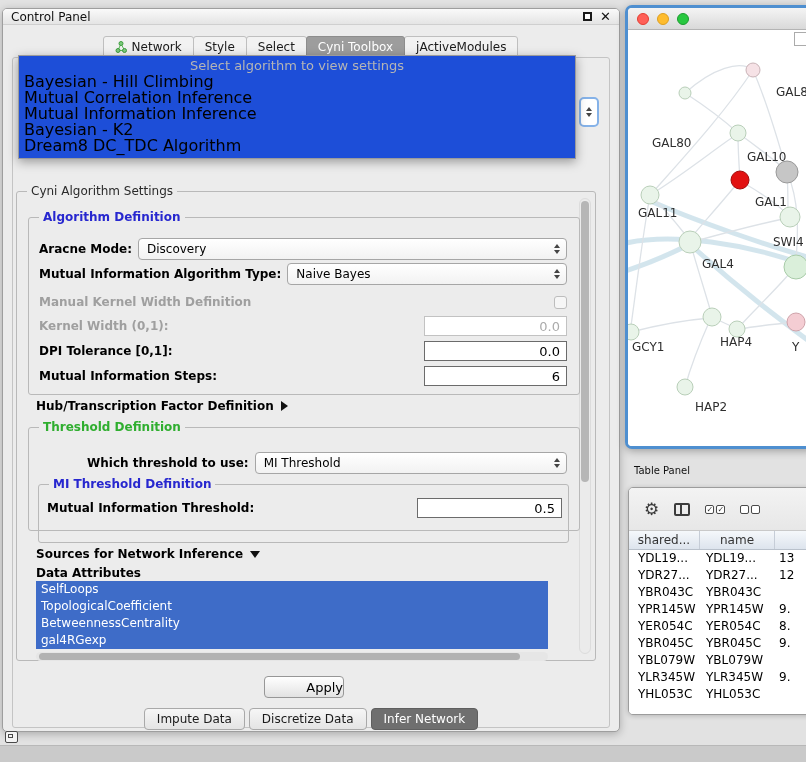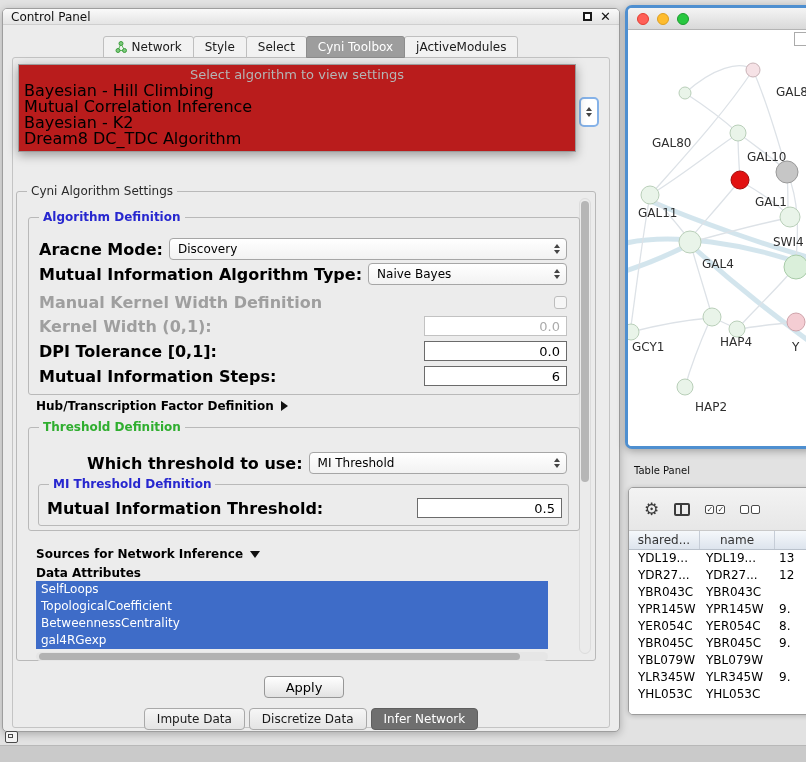--- a/index.html
+++ b/index.html
@@ -24,40 +24,40 @@
   .tab { display:flex; align-items:center; gap:5px; padding:0 11px; font-size:12px; color:#1a1a1a;
         border:1px solid #bfbfbf; margin-left:-1px; background:#f2f2f2; border-radius:3px 3px 0 0; white-space:nowrap; }
   .tab.selected { background:#9d9d9d; color:#fff; border-color:#8d8d8d; z-index:2; }
 
   
   .combo-remnant { position:absolute; left:576px; top:88px; width:20px; height:30px; background:#fff;
         border:2px solid #85b2e8; border-radius:5px; z-index:40; display:flex; flex-direction:column;
         align-items:center; justify-content:center; gap:2px; }
 
   
-  .popup { position:absolute; left:15px; top:46px; width:558px; background:#b91c1c; border:1px solid #9b9b9b;
-        box-shadow:0 3px 10px rgba(0,0,0,.35); padding:2px 0 4px; z-index:60;margin-top:9px; }
+  .popup { position:absolute; left:15px; top:46px; width:558px; background:#1d4ed8; border:1px solid #9b9b9b;
+        box-shadow:0 3px 10px rgba(0,0,0,.35); padding:2px 0 4px; z-index:60; }
   .popup-placeholder { text-align:center; color:#b5b5b5; font-size:13px; line-height:16px; }
   .popup-item { font-size:16px; line-height:16px; padding-left:5px; color:#000; white-space:nowrap; }
   .popup-item.bold { font-weight:bold; }
 
   
   .gbox { position:absolute; border:1px solid #b9b9b9; border-radius:3px; }
   .gtitle { position:absolute; top:-8px; left:10px; background:#ececec; padding:0 4px; font-size:12px; line-height:14px; white-space:nowrap; }
   .gtitle.plain { color:#2a2a2a; }
   .gtitle.blue  { color:#2727cf; font-weight:bold; }
   .gtitle.green { color:#2fae2f; font-weight:bold; }
 
   #grp-settings { left:13px; top:182px; width:580px; height:470px; }
   #grp-algdef   { left:25px; top:208px; width:552px; height:178px; }
   #grp-threshold{ left:25px; top:418px; width:552px; height:104px; }
-  #grp-mithresh { left:9px;  top:56px;  right:10px;  height:42px; }
+  #grp-mithresh { left:9px;  top:56px;  right:10px;  height:59px; }
 
   .frow { position:absolute; left:10px; right:12px; height:22px; display:flex; align-items:center; gap:6px; }
-  .lbl { font-size:16px; font-weight:bold; color:#000; white-space:nowrap; }
+  .lbl { font-size:12px; font-weight:bold; color:#000; white-space:nowrap; }
   .lbl.disabled { color:#9f9f9f; }
 
   .combo { flex:1; min-width:0; height:22px; background:linear-gradient(#ffffff,#f2f2f2); border:1px solid #a6a6a6;
         border-radius:4px; display:flex; align-items:center; font-size:12px; padding-left:8px; }
   .combo-arrows { margin-left:auto; margin-right:6px; display:flex; flex-direction:column; gap:2px; align-items:center; }
   .tri-up   { width:0; height:0; border-left:3.5px solid transparent; border-right:3.5px solid transparent; border-bottom:4.5px solid #444; }
   .tri-down { width:0; height:0; border-left:3.5px solid transparent; border-right:3.5px solid transparent; border-top:4.5px solid #444; }
 
   .tfield { height:20px; background:#fff; border:1px solid #6b6b6b; display:flex; align-items:center;
         justify-content:flex-end; padding-right:6px; font-size:13px; margin-left:auto; width:143px; }
@@ -71,21 +71,21 @@
   .attr-list { position:absolute; left:33px; top:572px; width:512px; height:68px; background:#fff; }
   .attr-item { height:17px; line-height:17px; background:#3e6cc8; color:#fff; font-size:12px; padding-left:5px; white-space:nowrap; overflow:hidden; }
 
   .hscroll { position:absolute; left:33px; top:643px; width:512px; height:9px; background:#e6e6e6; border-radius:5px; }
   .hthumb  { position:absolute; left:3px; top:1px; height:7px; width:94%; background:#b2b2b2; border-radius:4px; }
 
   .vscroll { position:absolute; right:4px; top:6px; bottom:6px; width:12px; background:#ebebeb; border:1px solid #dcdcdc; border-radius:6px; }
   .vthumb  { position:absolute; left:1px; right:1px; top:2px; height:62%; background:#b6b6b6; border-radius:5px; }
 
   .apply-btn { position:absolute; left:261px; top:667px; width:80px; height:22px; font-family:inherit; font-size:13px;
-        color:#000; background:linear-gradient(#ffffff,#e2e2e2); border:1px solid #979797; border-radius:4px; }
+        color:#000; background:linear-gradient(#ffffff,#e2e2e2); border:1px solid #979797; border-radius:4px;text-align:right; }
 
   .bottom-tabs { position:absolute; left:0; right:0; top:699px; display:flex; justify-content:center; gap:4px; }
   .btab { padding:0 12px; height:22px; display:flex; align-items:center; font-size:12px; color:#1a1a1a;
         border:1px solid #a9a9a9; border-radius:4px; background:linear-gradient(#f6f6f6,#e4e4e4); white-space:nowrap; }
   .btab.selected { background:#6f6f6f; color:#fff; border-color:#5f5f5f; }
 
   
   .net-window { position:absolute; left:625px; top:5px; width:190px; height:444px; border:3px solid #4e8fd0;
         border-radius:7px; background:#fff; overflow:hidden; box-shadow:0 2px 8px rgba(0,0,0,.3); }
   .mac-titlebar { height:22px; background:linear-gradient(#f4f4f4,#d9d9d9); border-bottom:1px solid #b4b4b4;
@@ -167,20 +167,21 @@
 
     <div class="combo-remnant">
       <span class="tri-up"></span>
       <span class="tri-down"></span>
     </div>
 
     <div class="popup">
       <div class="popup-placeholder">Select algorithm to view settings</div>
       <div class="popup-item">Bayesian - Hill Climbing</div>
       <div class="popup-item">Mutual Correlation Inference</div>
+      <div class="popup-item">Mutual Information Inference</div>
       <div class="popup-item">Bayesian - K2</div>
       <div class="popup-item">Dream8 DC_TDC Algorithm</div>
     </div>
 
     <div class="gbox" id="grp-settings">
       <span class="gtitle plain">Cyni Algorithm Settings</span>
       <div class="vscroll">
           <div class="vthumb"></div>
         </div>
     </div>

